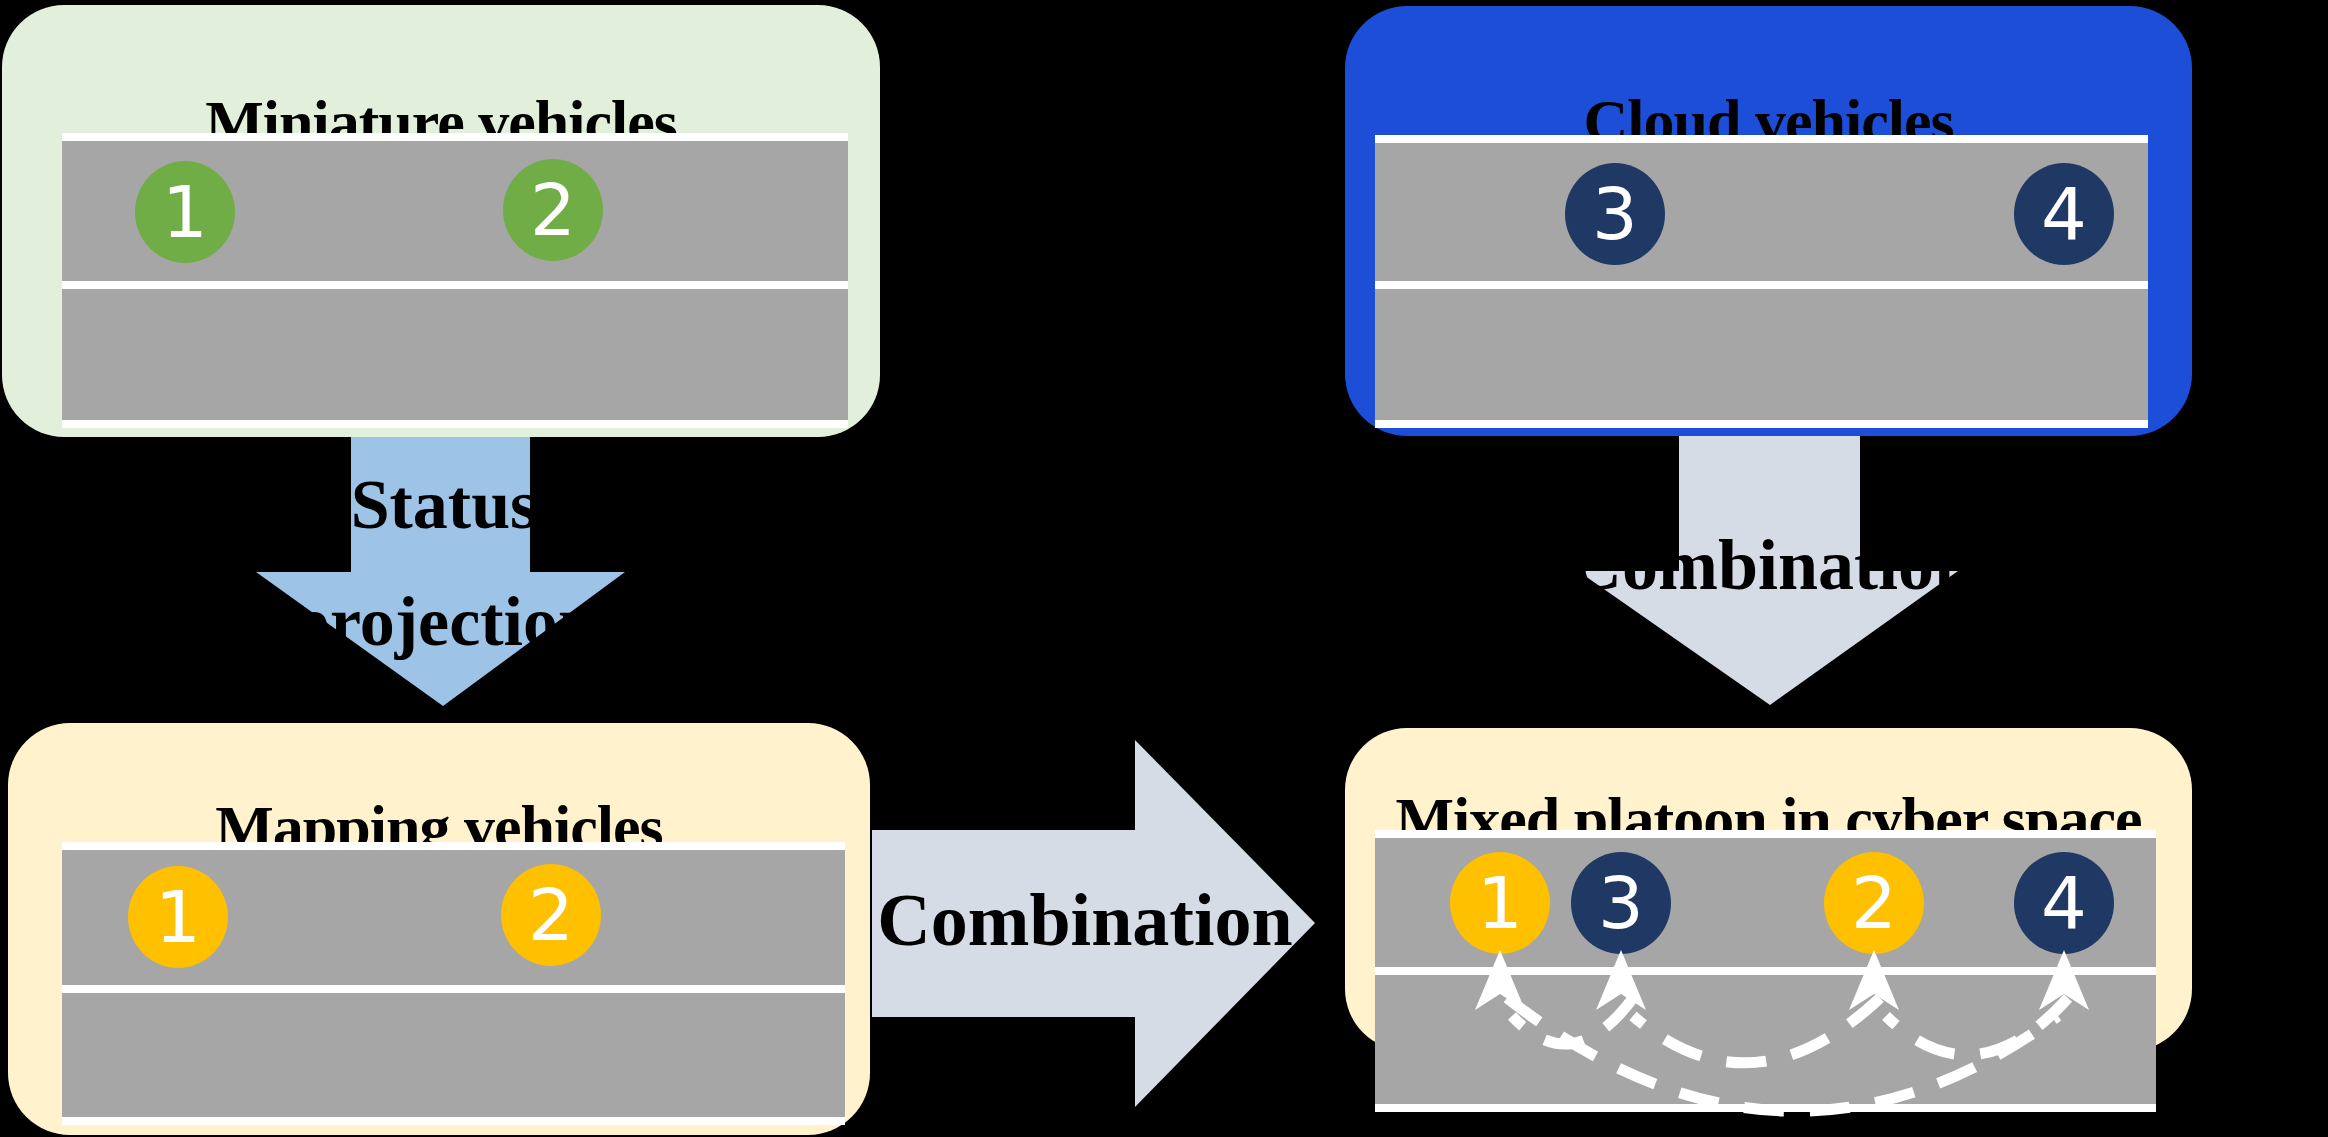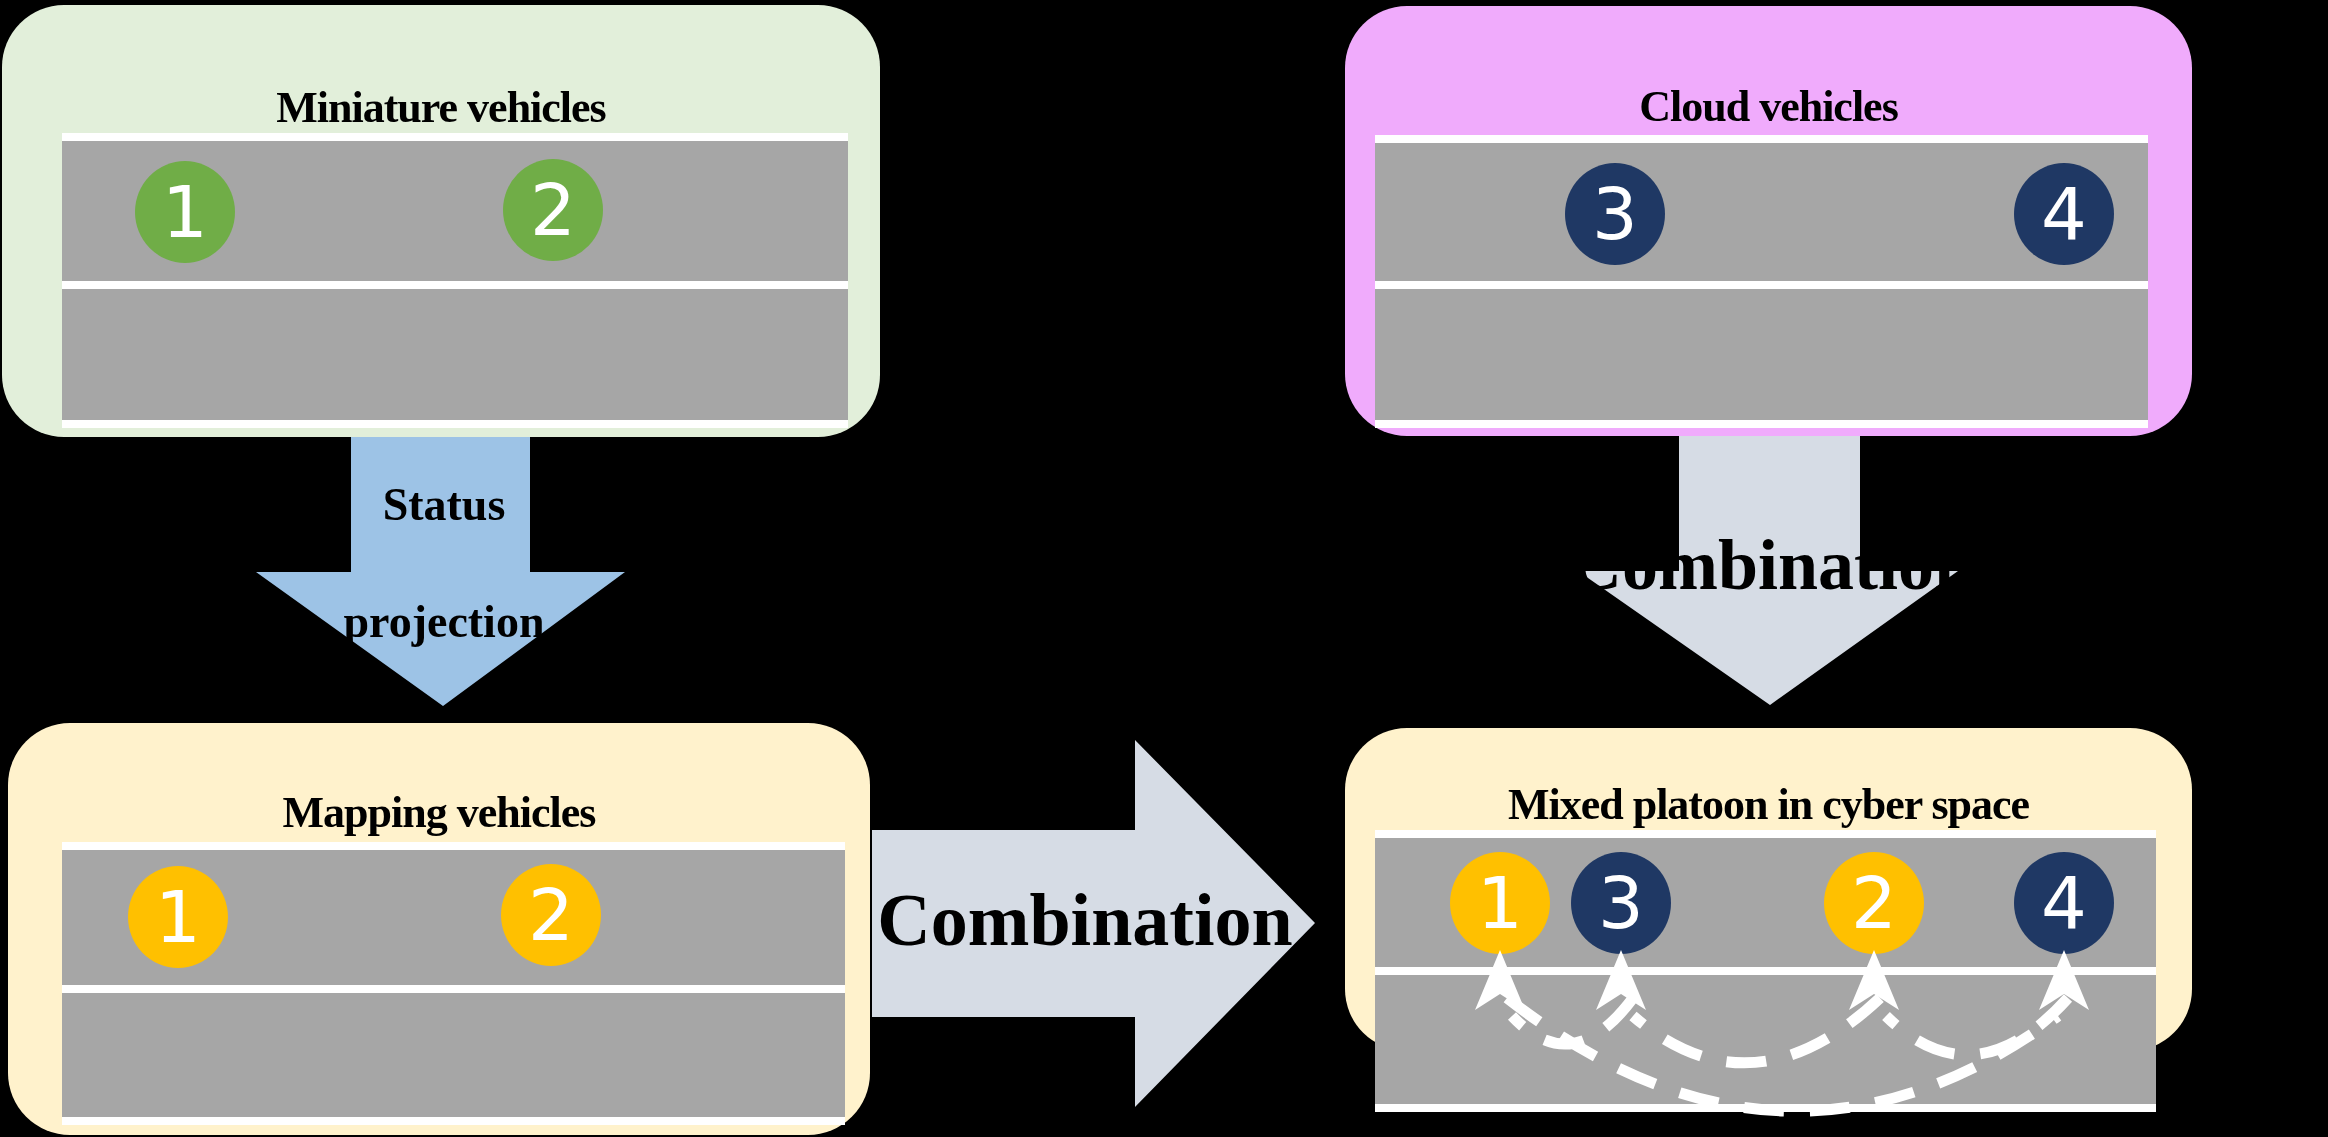--- a/index.html
+++ b/index.html
@@ -1,20 +1,20 @@
 <!DOCTYPE html>
 <html><head>
 <meta charset="utf-8">
 <style>
   html,body{margin:0;padding:0;background:#000;}
   #stage{position:relative;width:2328px;height:1137px;background:#000;overflow:hidden;
          font-family:"Liberation Serif",serif;}
   .panel{position:absolute;border-radius:62px;}
   .panel-title{position:absolute;left:0;right:0;text-align:center;color:#000;
-               font-weight:700;font-size:44px;line-height:84px;white-space:nowrap;
+               font-weight:700;font-size:62px;line-height:84px;white-space:nowrap;
                letter-spacing:-1px;}
   .road{position:absolute;background:#A6A6A6;}
   .lane-line{position:absolute;left:0;right:0;height:8px;background:#fff;}
   .lane-line.top{top:0;}
   .lane-line.bottom{bottom:0;}
   .vehicle{position:absolute;width:100px;height:102px;border-radius:50%;
            display:flex;align-items:center;justify-content:center;
            color:#fff;font-family:"DejaVu Sans",sans-serif;font-size:72px;font-weight:400;}
   .arrow-label{position:absolute;color:#000;font-weight:700;text-align:center;
                white-space:nowrap;z-index:6;}
@@ -32,21 +32,21 @@
     <h2 class="panel-title" style="top:24px;">Miniature vehicles</h2>
     <div class="road" style="left:60px;top:128px;width:786px;height:295px;">
       <div class="lane-line top"></div>
       <div class="lane-line" style="top:148px;"></div>
       <div class="lane-line bottom"></div>
       <div class="vehicle" style="left: 73px; top: 28px; background-color: rgb(112, 173, 71);">1</div>
       <div class="vehicle" style="left: 441px; top: 26px; background-color: rgb(112, 173, 71);">2</div>
     </div>
   </section>
 
-  <section class="panel" style="left: 1345px; top: 6px; width: 847px; height: 430px; background-color: #f0abfc;">
+  <section class="panel" style="left: 1345px; top: 6px; width: 847px; height: 430px; background-color: #1d4ed8;">
     <h2 class="panel-title" style="top:22px;">Cloud vehicles</h2>
     <div class="road" style="left:30px;top:129px;width:773px;height:293px;">
       <div class="lane-line top"></div>
       <div class="lane-line" style="top:146px;"></div>
       <div class="lane-line bottom"></div>
       <div class="vehicle" style="left: 190px; top: 28px; background-color: rgb(31, 56, 100);">3</div>
       <div class="vehicle" style="left: 639px; top: 28px; background-color: rgb(31, 56, 100);">4</div>
     </div>
   </section>
 
@@ -84,20 +84,20 @@
       <path class="arc" d="M 1880 998 Q 1752 1118 1633 1016"></path>
       <path class="arc" d="M 2068 998 Q 1974 1102 1886 1016"></path>
       <path class="arc" d="M 1507 998 Q 1786 1215 2058 1016"></path>
       <polygon class="arc-head" points="1500,950 1475,1010 1500,994 1525,1010"></polygon>
       <polygon class="arc-head" points="1621,950 1596,1010 1621,994 1646,1010"></polygon>
       <polygon class="arc-head" points="1874,950 1849,1010 1874,994 1899,1010"></polygon>
       <polygon class="arc-head" points="2064,950 2039,1010 2064,994 2089,1010"></polygon>
     </g>
   </svg>
 
-  <div class="arrow-label" style="left:144px;top:446px;width:600px;font-size:46px;line-height:117px;">
+  <div class="arrow-label" style="left:144px;top:446px;width:600px;font-size:70px;line-height:117px;">
     <div>Status</div>
     <div>projection</div>
   </div>
   <div class="arrow-label" style="left:1472px;top:519px;width:600px;font-size:72px;line-height:92px;">Combination</div>
   <div class="arrow-label" style="left:785px;top:873px;width:600px;font-size:74px;line-height:94px;">Combination</div>
 
 </div>
 
 </body></html>

